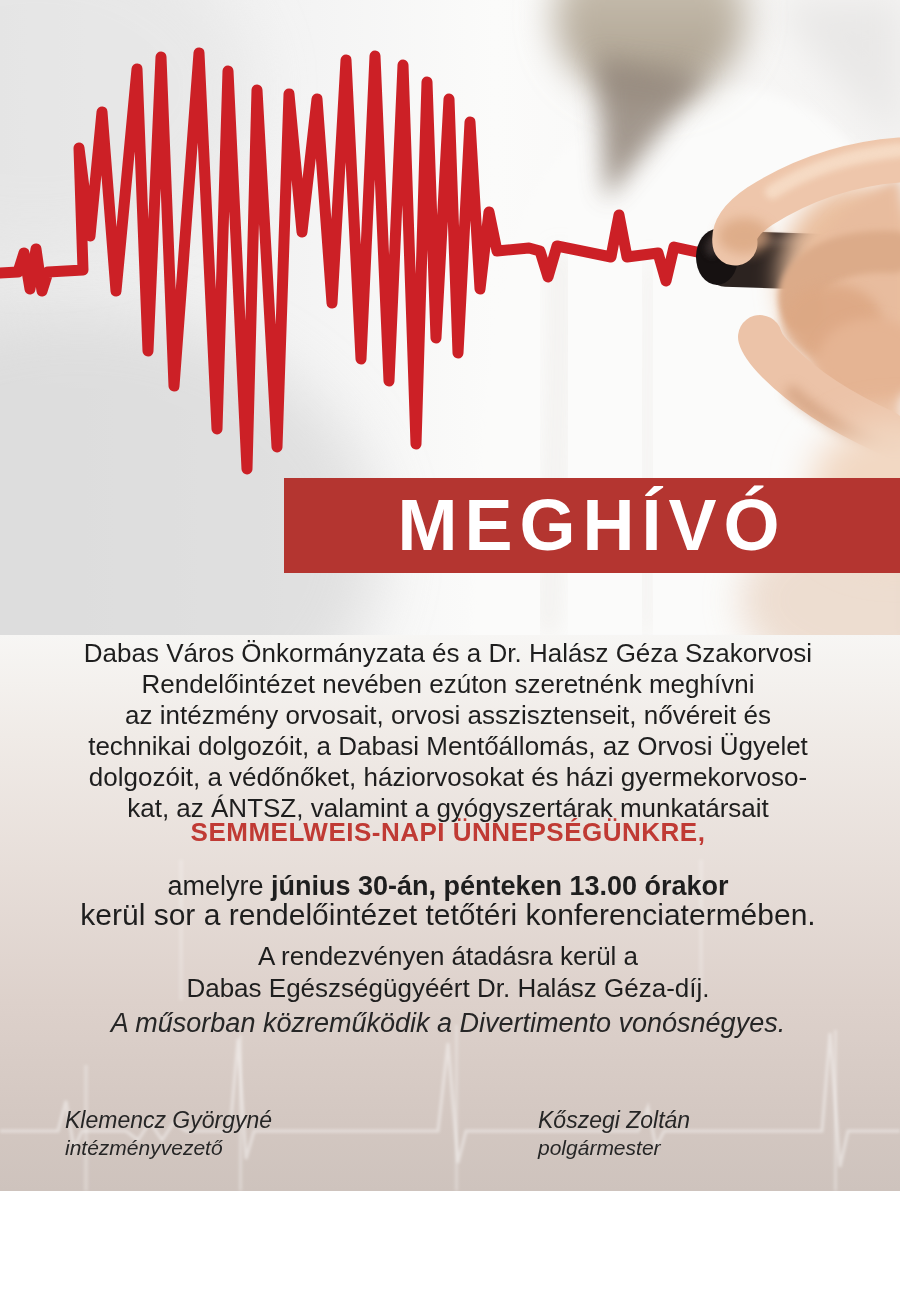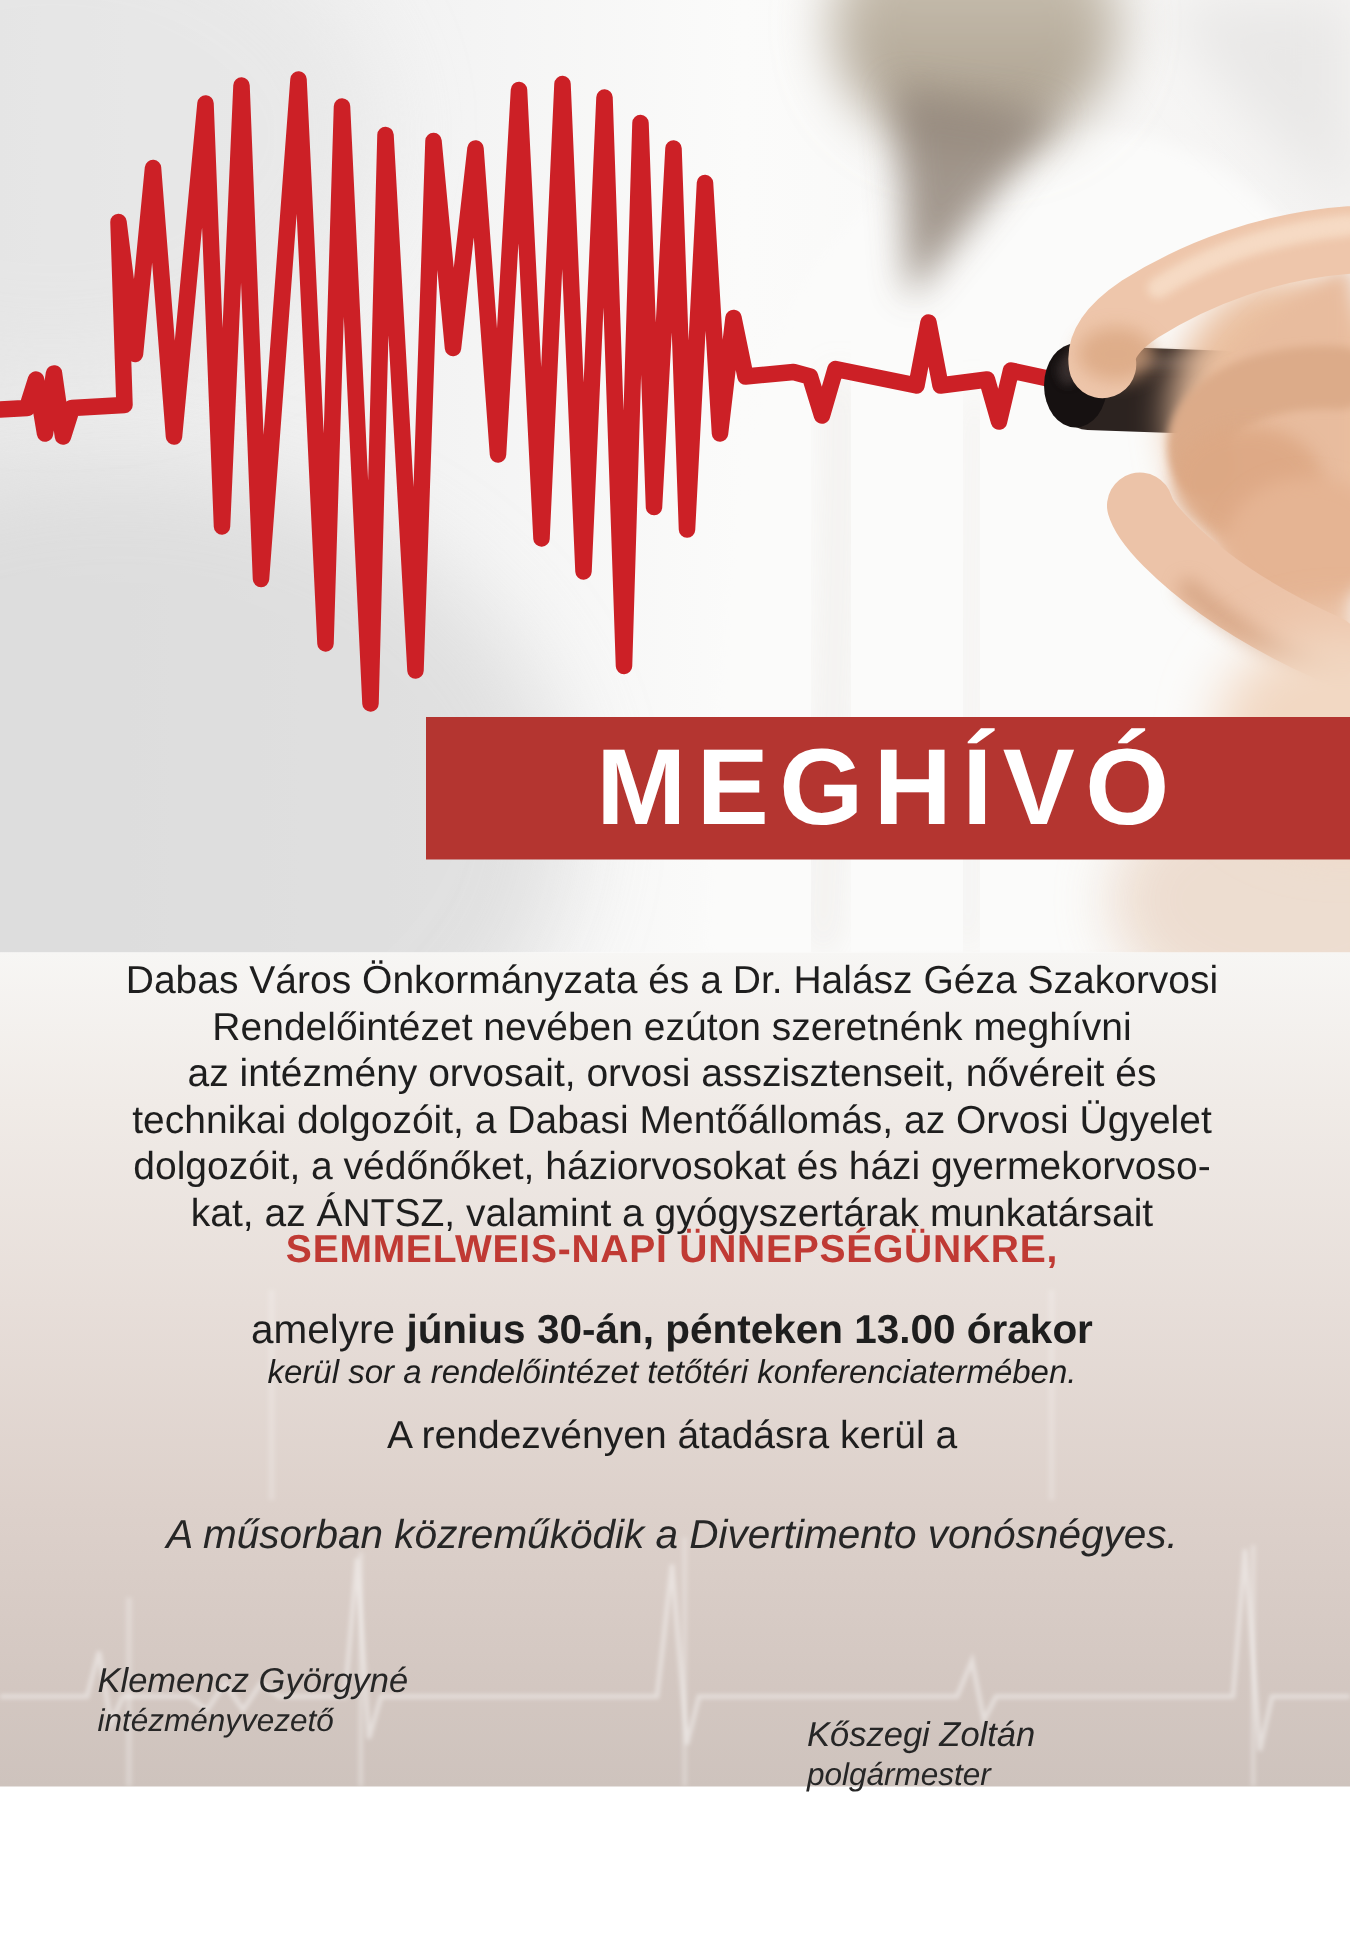--- a/index.html
+++ b/index.html
@@ -14,28 +14,28 @@
   .banner span{color:#ffffff;font-size:72px;font-weight:bold;letter-spacing:7px;line-height:95px;}
   
   .content{position:absolute;left:0;top:635px;width:900px;height:556px;
      background:linear-gradient(180deg,#f7f6f4 0%,#f0ebe7 18%,#e7ded9 42%,#ddd1cb 66%,#d3c7c1 88%,#cec3bd 100%);}
   .wm{position:absolute;inset:0;}
   .txt{position:absolute;left:0;width:896px;text-align:center;color:#1e1e1e;z-index:2;}
   .p-invite{top:3px;font-size:26px;line-height:31px;}
   .p-head{top:181px;font-size:26px;line-height:32px;font-weight:bold;color:#c03a34;letter-spacing:.5px;}
   .p-when{top:235px;font-size:27px;line-height:33px;}
   .p-when b{font-weight:bold;}
-  .p-where{top:263px;font-size:22px;line-height:33px;font-style:italic;}
+  .p-where{top:263px;font-size:30px;line-height:33px;}
   .p-award{top:305px;font-size:26px;line-height:32px;}
   .p-program{top:372px;font-size:27px;line-height:33px;font-style:italic;color:#262626;}
   .sig{position:absolute;top:472px;width:300px;text-align:left;z-index:2;color:#262626;
        font-style:italic;font-size:23px;line-height:27px;}
   .sig .t{font-size:21px;}
   .sig-left{left:65px;}
-  .sig-right{left:538px;margin-top:36px;}
+  .sig-right{left:538px;}
 </style>
 </head>
 <body>
 
 <div class="page">
 
   <div class="photo">
     <svg viewBox="0 0 900 635" preserveAspectRatio="none">
       <defs>
         <linearGradient id="bgG" x1="0" y1="0" x2="1" y2="0">
@@ -147,20 +147,21 @@
     </div>
 
     <div class="txt p-head">SEMMELWEIS-NAPI ÜNNEPSÉGÜNKRE,</div>
 
     <div class="txt p-when"><span>amelyre </span><b>június 30-án, pénteken 13.00 órakor</b></div>
 
     <div class="txt p-where">kerül sor a rendelőintézet tetőtéri konferenciatermében.</div>
 
     <div class="txt p-award">
       <div>A rendezvényen átadásra kerül a</div>
+      <div>Dabas Egészségügyéért Dr. Halász Géza-díj.</div>
     </div>
 
     <div class="txt p-program">A műsorban közreműködik a Divertimento vonósnégyes.</div>
 
     <div class="sig sig-left">
       <div>Klemencz Györgyné</div>
       <div class="t">intézményvezető</div>
     </div>
     <div class="sig sig-right">
       <div>Kőszegi Zoltán</div>

